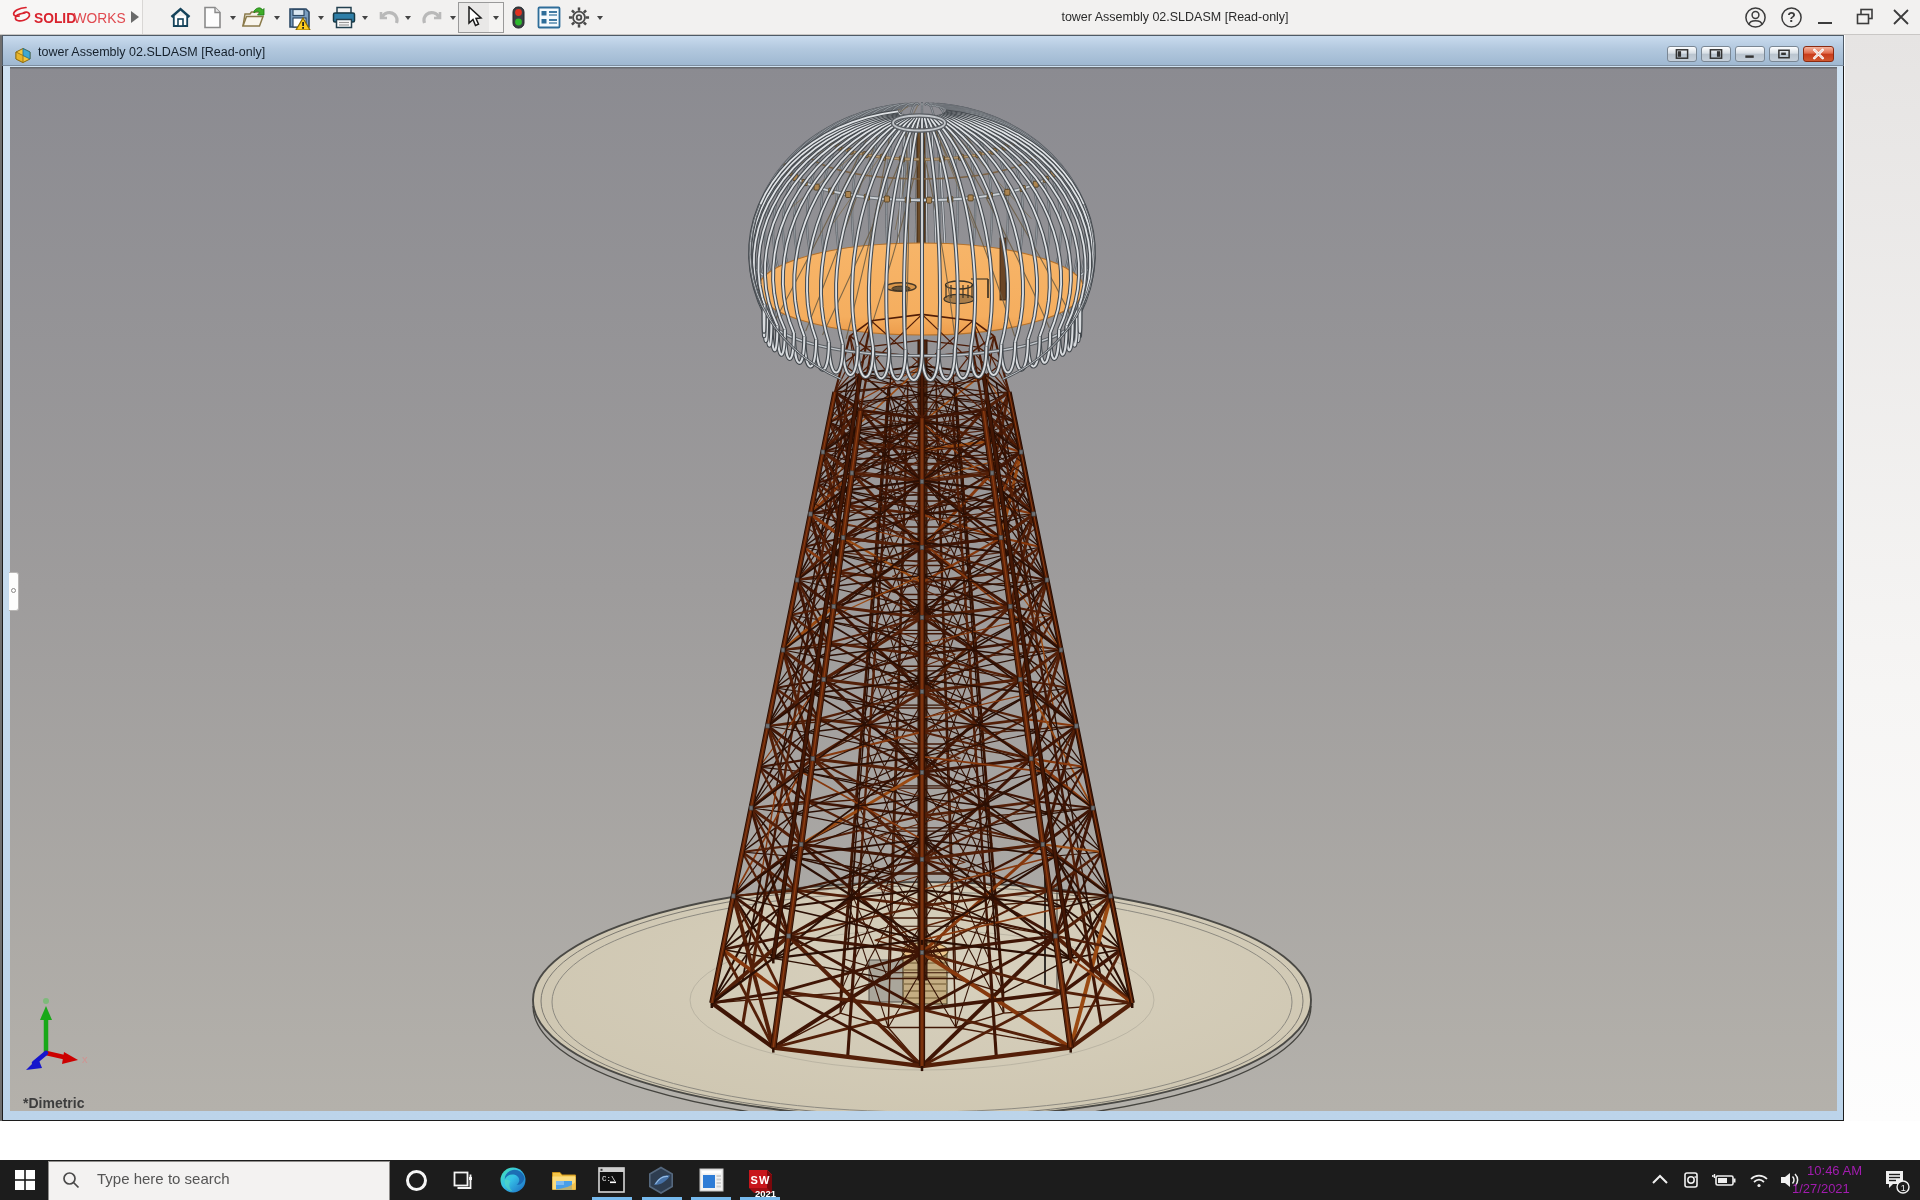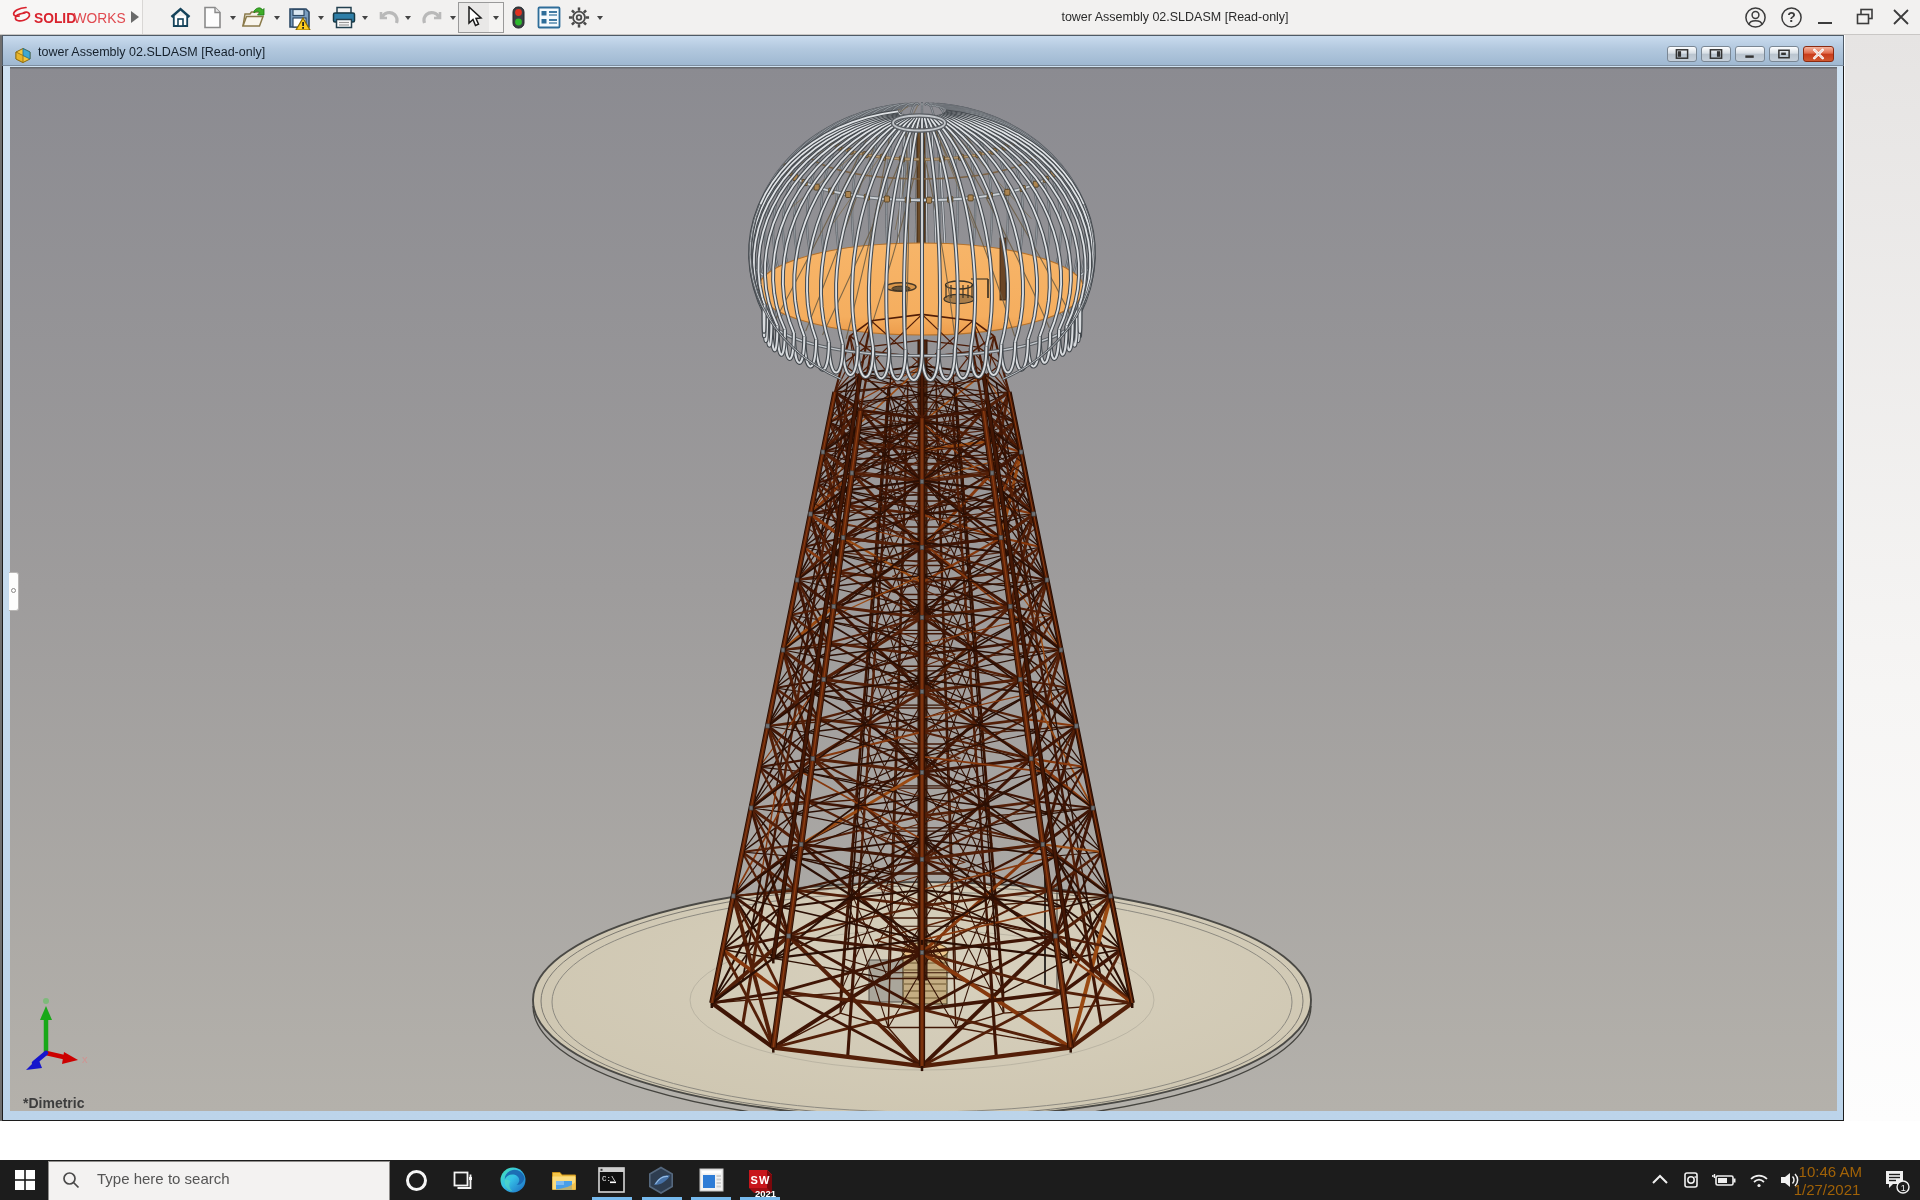--- a/index.html
+++ b/index.html
@@ -12,21 +12,21 @@
 .drop{width:0;height:0;border-left:3.5px solid transparent;border-right:3.5px solid transparent;border-top:4px solid #444;position:absolute;top:16px}
 .childbar{left:2px;top:35px;width:1842px;height:31px;background:linear-gradient(#c9dbee,#b2c8de 45%,#9fb8d1);border:1px solid #4e5a66;border-bottom:1px solid #7d8ea0}
 .cbtn{position:absolute;top:46px;width:30px;height:16px;border:1px solid #7a8794;border-radius:3px;background:linear-gradient(#fdfeff,#d7dee5 45%,#b9c4cf 50%,#c6d0da)}
 .cbtn.close{background:linear-gradient(#f4b5a0,#e06a4a 45%,#c83a1a 50%,#d05830);border-color:#8a2a10}
 .viewframe{left:2px;top:66px;width:1842px;height:1055px;background:linear-gradient(#cfe2f2,#bcd4ea);border:1px solid #1c1c1c;border-top:none}
 .rightpanel{left:1845px;top:35px;width:75px;height:1086px;background:linear-gradient(#e6e4e3,#f6f5f4 60%,#fdfdfd)}
 .whitestrip{left:0;top:1121px;width:1920px;height:39px;background:#fff}
 .taskbar{left:0;top:1160px;width:1920px;height:40px;background:#1c1c1c}
 .searchbox{left:48px;top:1161px;width:342px;height:39px;background:#f3f2f1;border:1px solid #8f8d8b;border-bottom:none}
 .searchtxt{left:97px;top:1170px;font-size:15px;color:#555}
-.tray{color:#a16207;font-size:15px}
+.tray{color:#a21caf;font-size:13px}
 .bluebar{position:absolute;top:1197px;height:3px;background:#76b9ed}
 .tabwhite{left:9px;top:572px;width:10px;height:39px;background:#fdfdfc;border:1px solid #b8b6b4;border-left:none;border-radius:0 3px 3px 0}
 
 </style></head><body>
 <div class="abs topbar"></div>
 <div class="abs" style="left:0;top:35px;width:2px;height:1086px;background:#6e6e6e"></div>
 <div class="abs logoarea"></div>
 <svg class="abs" style="left:10px;top:6px" width="130" height="24" viewBox="0 0 130 24">
 <g fill="none" stroke="#d9232e" stroke-width="1.7" stroke-linecap="round">
 <path d="M16 1.5 C9 2 3.8 5 3.6 7.8 C3.5 9.9 6.3 10.6 9.2 10"></path>
@@ -1712,21 +1712,21 @@
       <path d="M3 8 C7.5 3.5 14.5 3.5 19 8" stroke-width="1.7"></path>
       <path d="M6 11 C9.5 7.8 12.5 7.8 16 11" stroke-width="1.7"></path>
       <circle cx="11" cy="14.5" r="1.6" fill="#f0f0f0" stroke="none"></circle>
     </g>
   </svg>
 <svg class="abs" style="left:1778px;top:1170px" width="22" height="20" viewBox="0 0 22 20">
     <path d="M3 7 L7 7 L12 3 L12 17 L7 13 L3 13 Z" fill="#f0f0f0"></path>
     <path d="M14.5 6.5 C16.5 8.5 16.5 11.5 14.5 13.5 M17 4 C20.5 7.5 20.5 12.5 17 16" fill="none" stroke="#f0f0f0" stroke-width="1.5"></path>
   </svg>
 <div class="abs tray" style="left:1792px;top:1163px;width:70px;text-align:right">10:46 AM</div>
-<div class="abs tray" style="left:1792px;top:1181px;width:70px;text-align:center">1/27/2021</div>
+<div class="abs tray" style="left:1792px;top:1181px;width:70px;text-align:left">1/27/2021</div>
 <svg class="abs" style="left:1884px;top:1168px" width="26" height="26" viewBox="0 0 26 26">
     <rect x="2" y="3" width="17" height="13" fill="#f0f0f0"></rect>
     <path d="M5 16 L5 20 L9 16 Z" fill="#f0f0f0"></path>
     <line x1="5" y1="6.5" x2="16" y2="6.5" stroke="#1c1c1c" stroke-width="1.4"></line>
     <line x1="5" y1="9.5" x2="16" y2="9.5" stroke="#1c1c1c" stroke-width="1.4"></line>
     <line x1="5" y1="12.5" x2="12" y2="12.5" stroke="#1c1c1c" stroke-width="1.4"></line>
     <circle cx="19" cy="19" r="6" fill="#1c1c1c" stroke="#f0f0f0" stroke-width="1.4"></circle>
     <text x="16.8" y="22.6" font-size="9" fill="#f0f0f0" font-family="Liberation Sans,sans-serif">1</text>
   </svg>
 </body></html>

